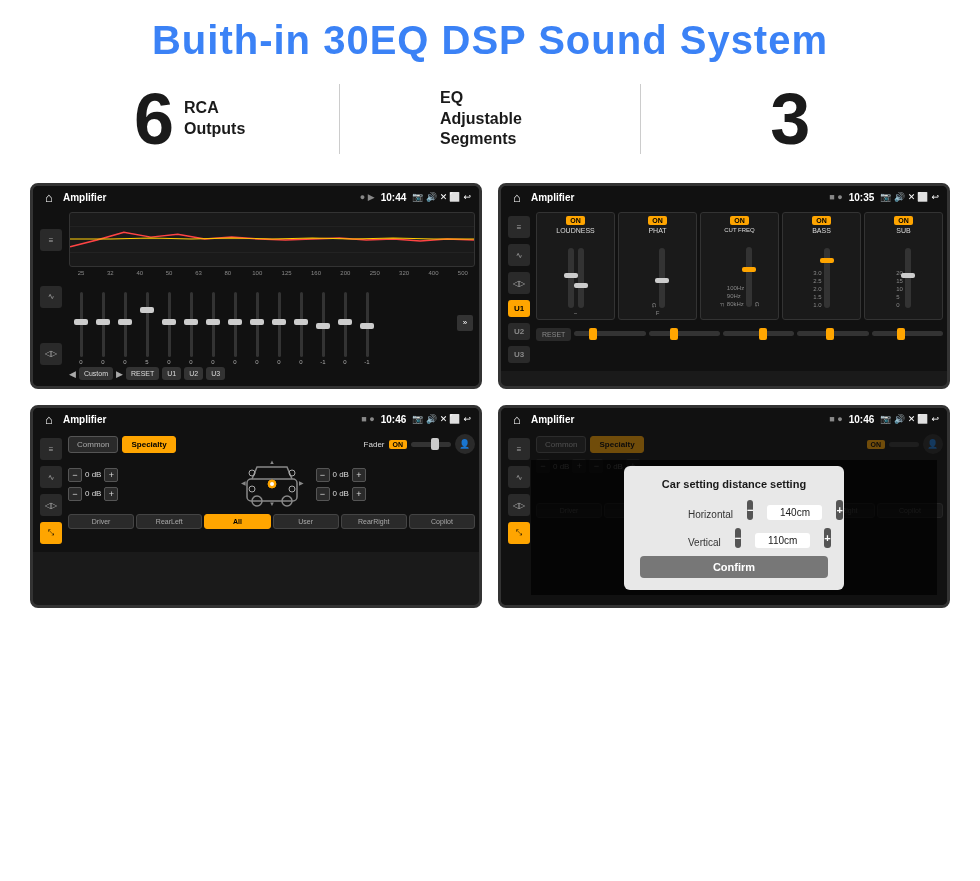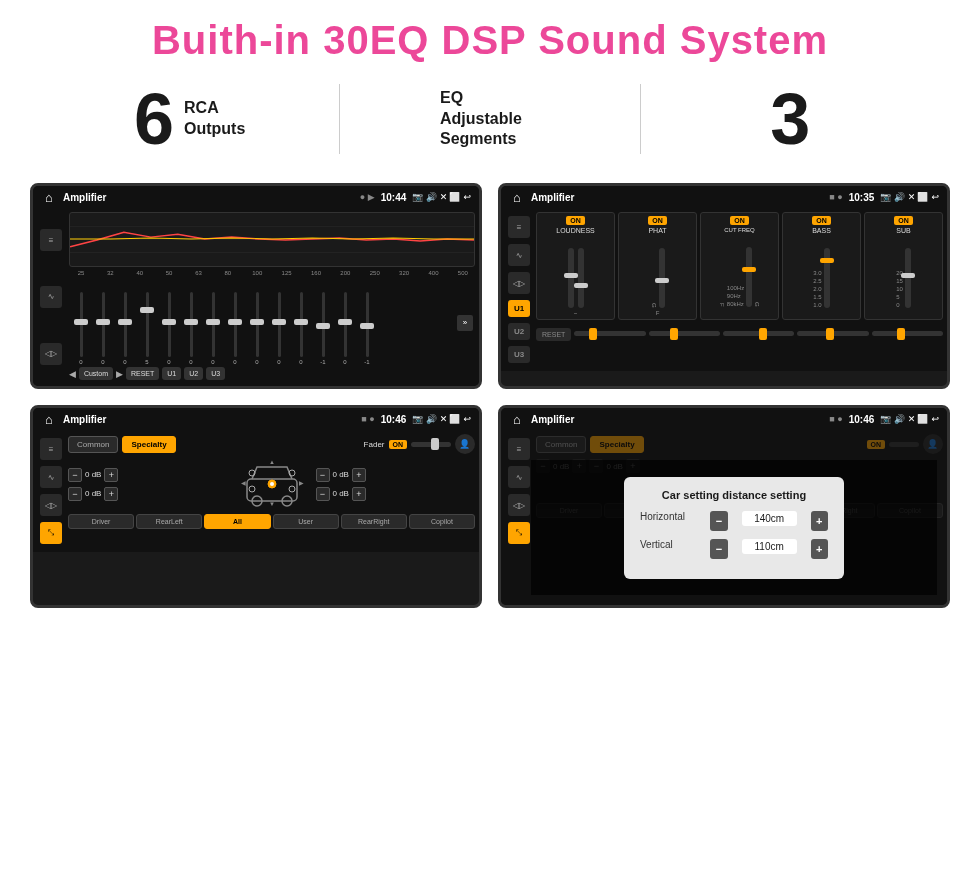--- a/index.html
+++ b/index.html
@@ -9,21 +9,21 @@
       background: #ffffff;
       font-family: Arial, sans-serif;
       overflow-x: hidden;
     }
 
     .page-title {
       text-align: center;
       padding: 18px 20px 10px;
       font-size: 40px;
       font-weight: 900;
-      color: #ec4899;
+      color: #3b82f6;
       letter-spacing: 1px;
     }
 
     .stats-row {
       display: flex;
       align-items: center;
       justify-content: center;
       padding: 10px 60px 18px;
       gap: 0;
     }
@@ -299,23 +299,24 @@
     .dist-dialog-title {
       font-size: 11px;
       font-weight: 700;
       color: #1a1a1a;
       text-align: center;
       margin-bottom: 10px;
     }
 
     .dist-row {
       display: flex;
-      align-items: flex-start;
+      align-items: flex-end;
       gap: 14px;
       margin-bottom: 8px;
+      margin-left: 48px;
     }
 
     .dist-label {
       font-size: 10px;
       color: #333;
       width: 65px;
     }
 
     .dist-ctrl-btn {
       width: 20px;
@@ -808,18 +809,19 @@
             <div class="dist-ctrl-btn">+</div>
           </div>
 
           <div class="dist-row">
             <span class="dist-label">Vertical</span>
             <div class="dist-ctrl-btn">−</div>
             <div class="dist-value">110cm</div>
             <div class="dist-ctrl-btn">+</div>
           </div>
 
+          <div class="dist-confirm-btn">Confirm</div>
         </div>
       </div>
     </div>
   </div>
 
 </div>
 
 </body></html>

